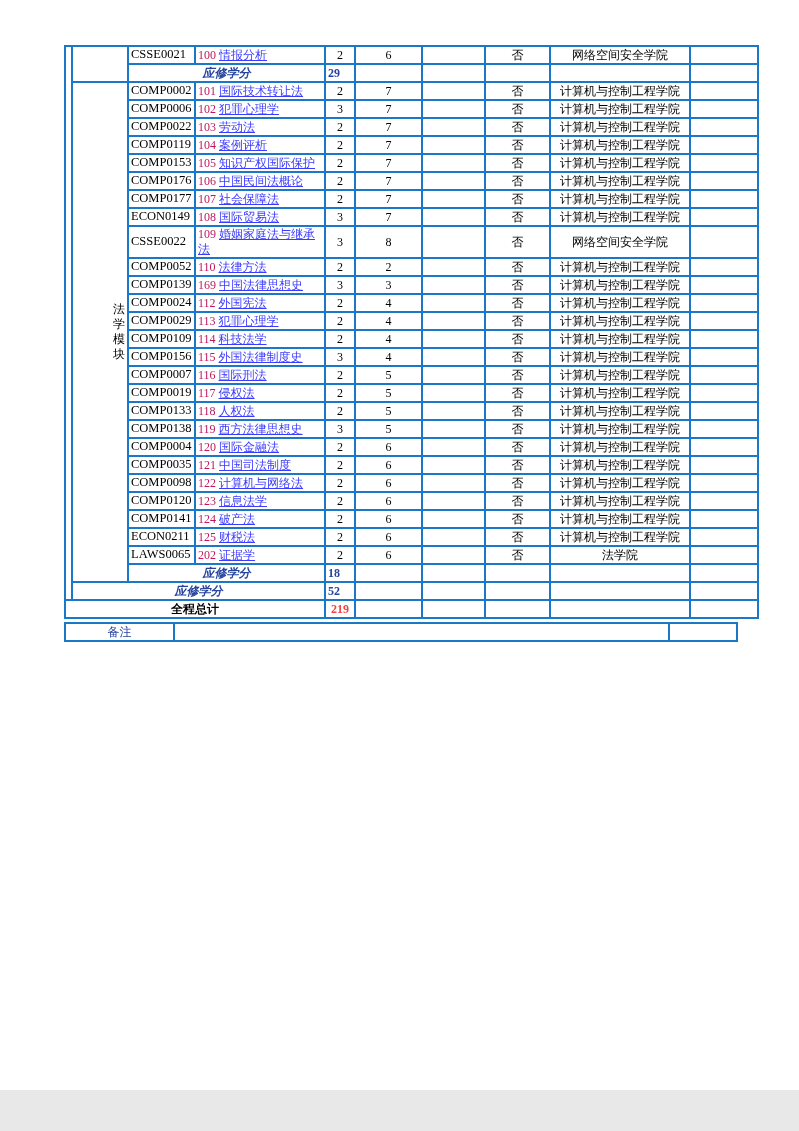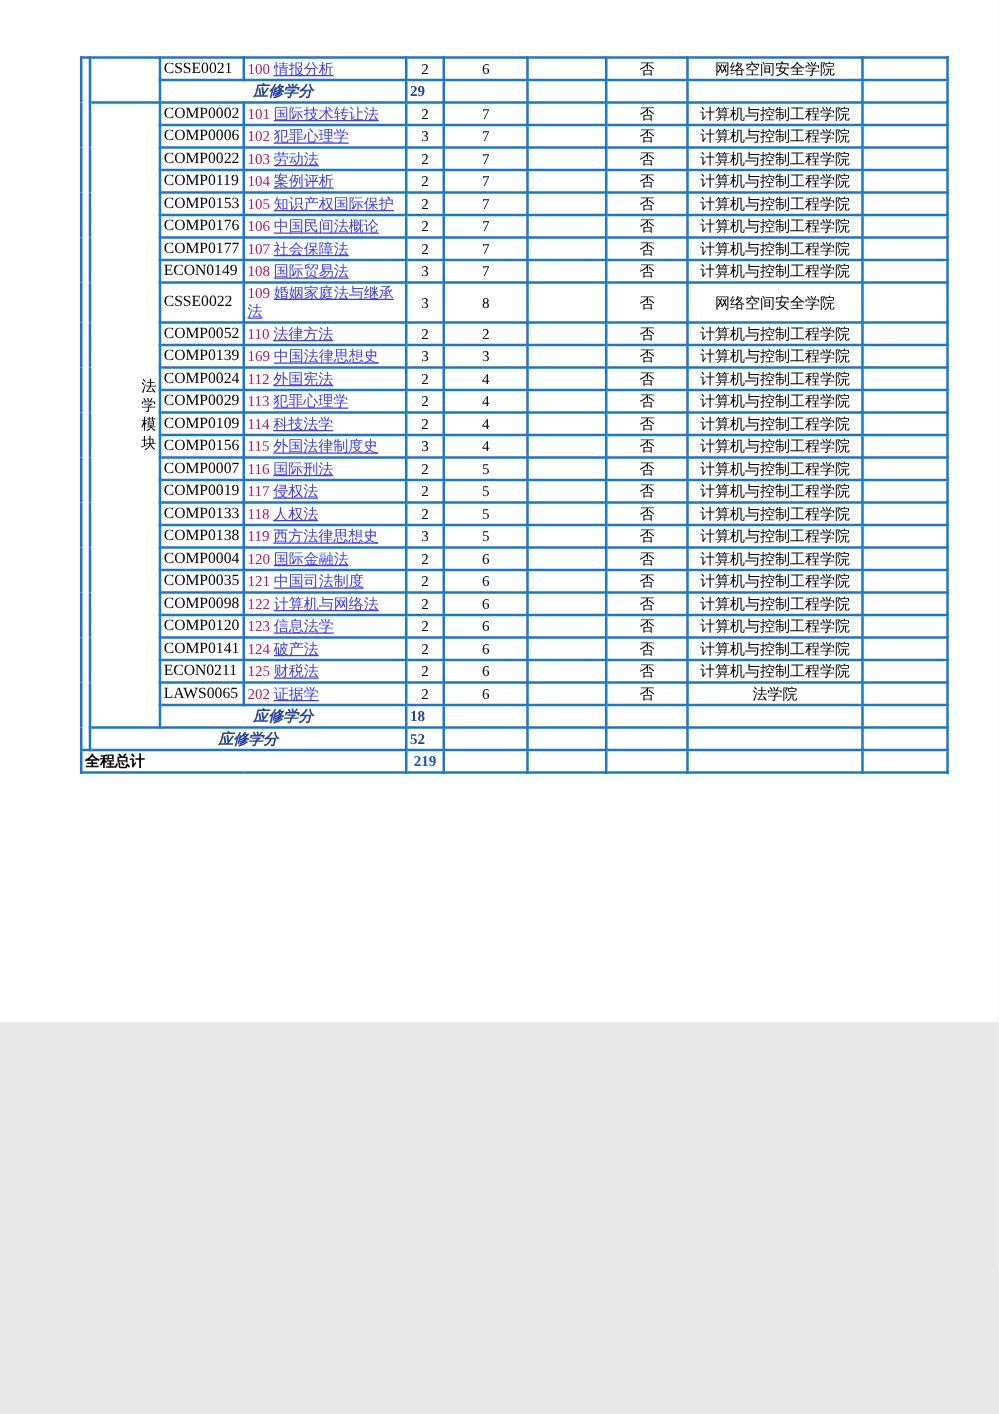--- a/index.html
+++ b/index.html
@@ -1,31 +1,31 @@
 <!DOCTYPE html>
 <html style="--border: #1b78c8; --link: #3c3cff; --accent: #26449e;"><head>
 <meta charset="utf-8">
 <style>
   html,body{margin:0;padding:0;background:#e8e8e8;}
-  .sheet{position:relative;width:799px;height:818px;background:#ffffff;margin:0 auto;
+  .sheet{position:relative;width:799px;height:1090px;background:#ffffff;margin:0 auto;
          font-family:"Liberation Serif","DejaVu Serif",serif;}
   .table-anchor{position:absolute;left:64px;top:45px;}
   table{border-collapse:collapse;table-layout:fixed;background:#fff;}
   td{border:2px solid var(--border,#1b78c8);padding:0 2px;vertical-align:middle;
      font-size:12px;color:#000;overflow:hidden;height:16px;line-height:1.25;}
   .code{font-size:12.5px;text-align:left;letter-spacing:0;}
   .name{text-align:left;word-break:break-all;}
   .num{color:#be185d;}
   .lnk{color:var(--link,#3c3cff);text-decoration:underline;cursor:pointer;}
   .ctr{text-align:center;}
   .module{text-align:center;color:#000;padding-left:40px;}
   .sub-label{text-align:center;font-weight:bold;color:var(--accent,#26449e);font-style:italic;}
   .sub-value{text-align:left;font-weight:bold;color:var(--accent,#26449e);}
-  .grand-label{font-weight:bold;color:#000;}
-  .grand-value{text-align:center;font-weight:bold;color:#1d4ed8;}
+  .grand-label{text-align:center;font-weight:bold;color:#000;}
+  .grand-value{text-align:center;font-weight:bold;color:#ef4444;}
   .note-table{margin-top:3px;}
   .note-label{text-align:center;color:var(--accent,#26449e);}
   .note-value{text-align:left;}
 </style>
 </head>
 <body>
 
 <div class="sheet">
   <div class="table-anchor">
 
@@ -348,15 +348,29 @@
             <td class="grand-value">219</td>
             <td></td>
             <td></td>
             <td></td>
             <td></td>
             <td></td>
           </tr>
         </tbody>
     </table>
 
+    <table class="note-table">
+      <colgroup>
+        <col style="width:109px">
+          <col style="width:495px">
+          <col style="width:68px">
+      </colgroup>
+      <tbody>
+        <tr>
+          <td class="note-label">备注</td>
+          <td class="note-value"></td>
+          <td></td>
+        </tr>
+      </tbody>
+    </table>
 
   </div>
 </div>
 
 </body></html>

